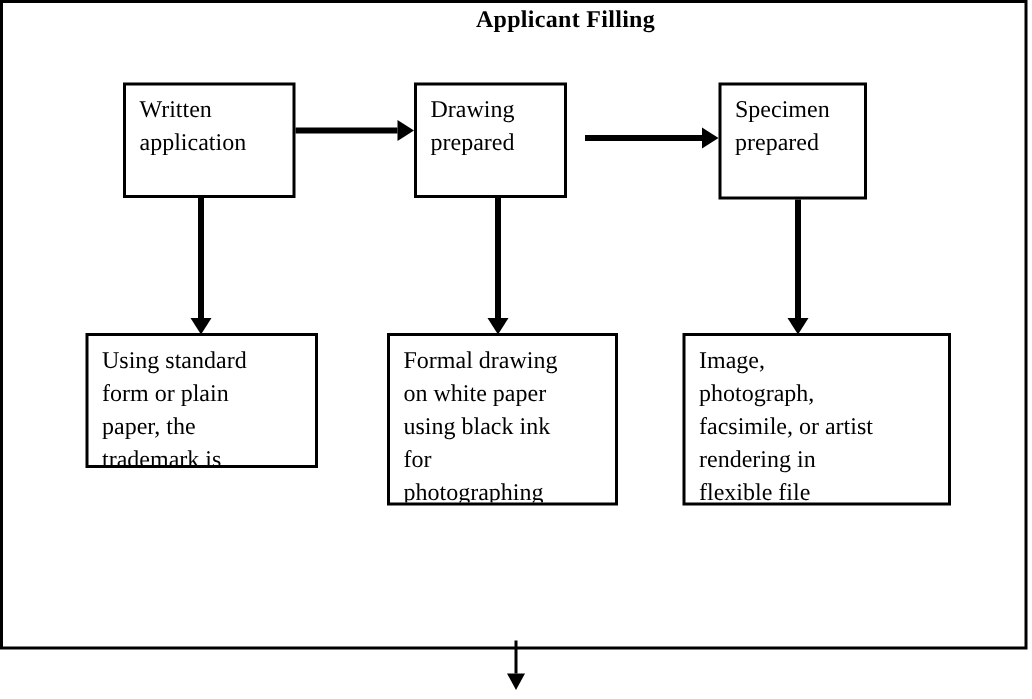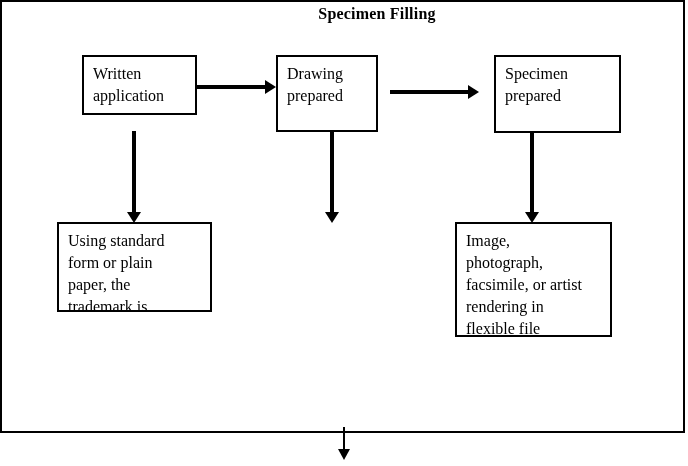--- a/index.html
+++ b/index.html
@@ -26,26 +26,26 @@
   }
   .node {
     position:absolute;
     border:2px solid #000000;
     background:#ffffff;
     font-size:16px; line-height:22px;
     padding:6px 6px 0 9px;
     white-space:pre-line;
     overflow:hidden;
   }
-  #node-written   { left:82px;  top:55px;  width:115px; height:60px; }
+  #node-written   { left:82px;  top:55px;  width:115px; height:77px; }
   #node-drawing   { left:276px; top:55px;  width:102px; height:77px; }
-  #node-specimen  { left:494px; top:55px;  width:127px; height:78px; }
+  #node-specimen  { left:479px; top:55px;  width:99px; height:78px; }
   #node-standard  { left:57px;  top:222px; width:155px; height:90px; }
   #node-formal    { left:258px; top:222px; width:154px; height:115px; }
-  #node-image     { left:455px; top:222px; width:157px; height:115px; }
+  #node-image     { left:455px; top:222px; width:179px; height:115px; }
 
   .h-arrow { position:absolute; height:4px; background:#000000; }
   .h-arrow::after {
     content:""; position:absolute; left:100%; top:50%;
     transform:translateY(-50%);
     width:0; height:0;
     border-left:11px solid #000000;
     border-top:7px solid transparent;
     border-bottom:7px solid transparent;
   }
@@ -75,21 +75,21 @@
   }
   #arrow-exit { left:343px; top:427px; height:22px; }
 </style>
 </head>
 <body>
 
 <div class="canvas">
 
   <div class="outer-border"></div>
 
-  <div class="diagram-title">Specimen Filling</div>
+  <div class="diagram-title">Applicant Filling</div>
 
   <div class="node" id="node-written">Written
 application</div>
 
   <div class="node" id="node-drawing">Drawing
 prepared</div>
 
   <div class="node" id="node-specimen">Specimen
 prepared</div>
 
@@ -99,20 +99,25 @@
   <div class="v-arrow" id="arrow-v1"></div>
   <div class="v-arrow" id="arrow-v2"></div>
   <div class="v-arrow" id="arrow-v3"></div>
 
   <div class="node" id="node-standard">Using standard
 form or plain
 paper, the
 trademark is
 described and</div>
 
+  <div class="node" id="node-formal">Formal drawing
+on white paper
+using black ink
+for
+photographing</div>
 
   <div class="node" id="node-image">Image,
 photograph,
 facsimile, or artist
 rendering in
 flexible file</div>
 
   <div class="exit-arrow" id="arrow-exit"></div>
 
 </div>

